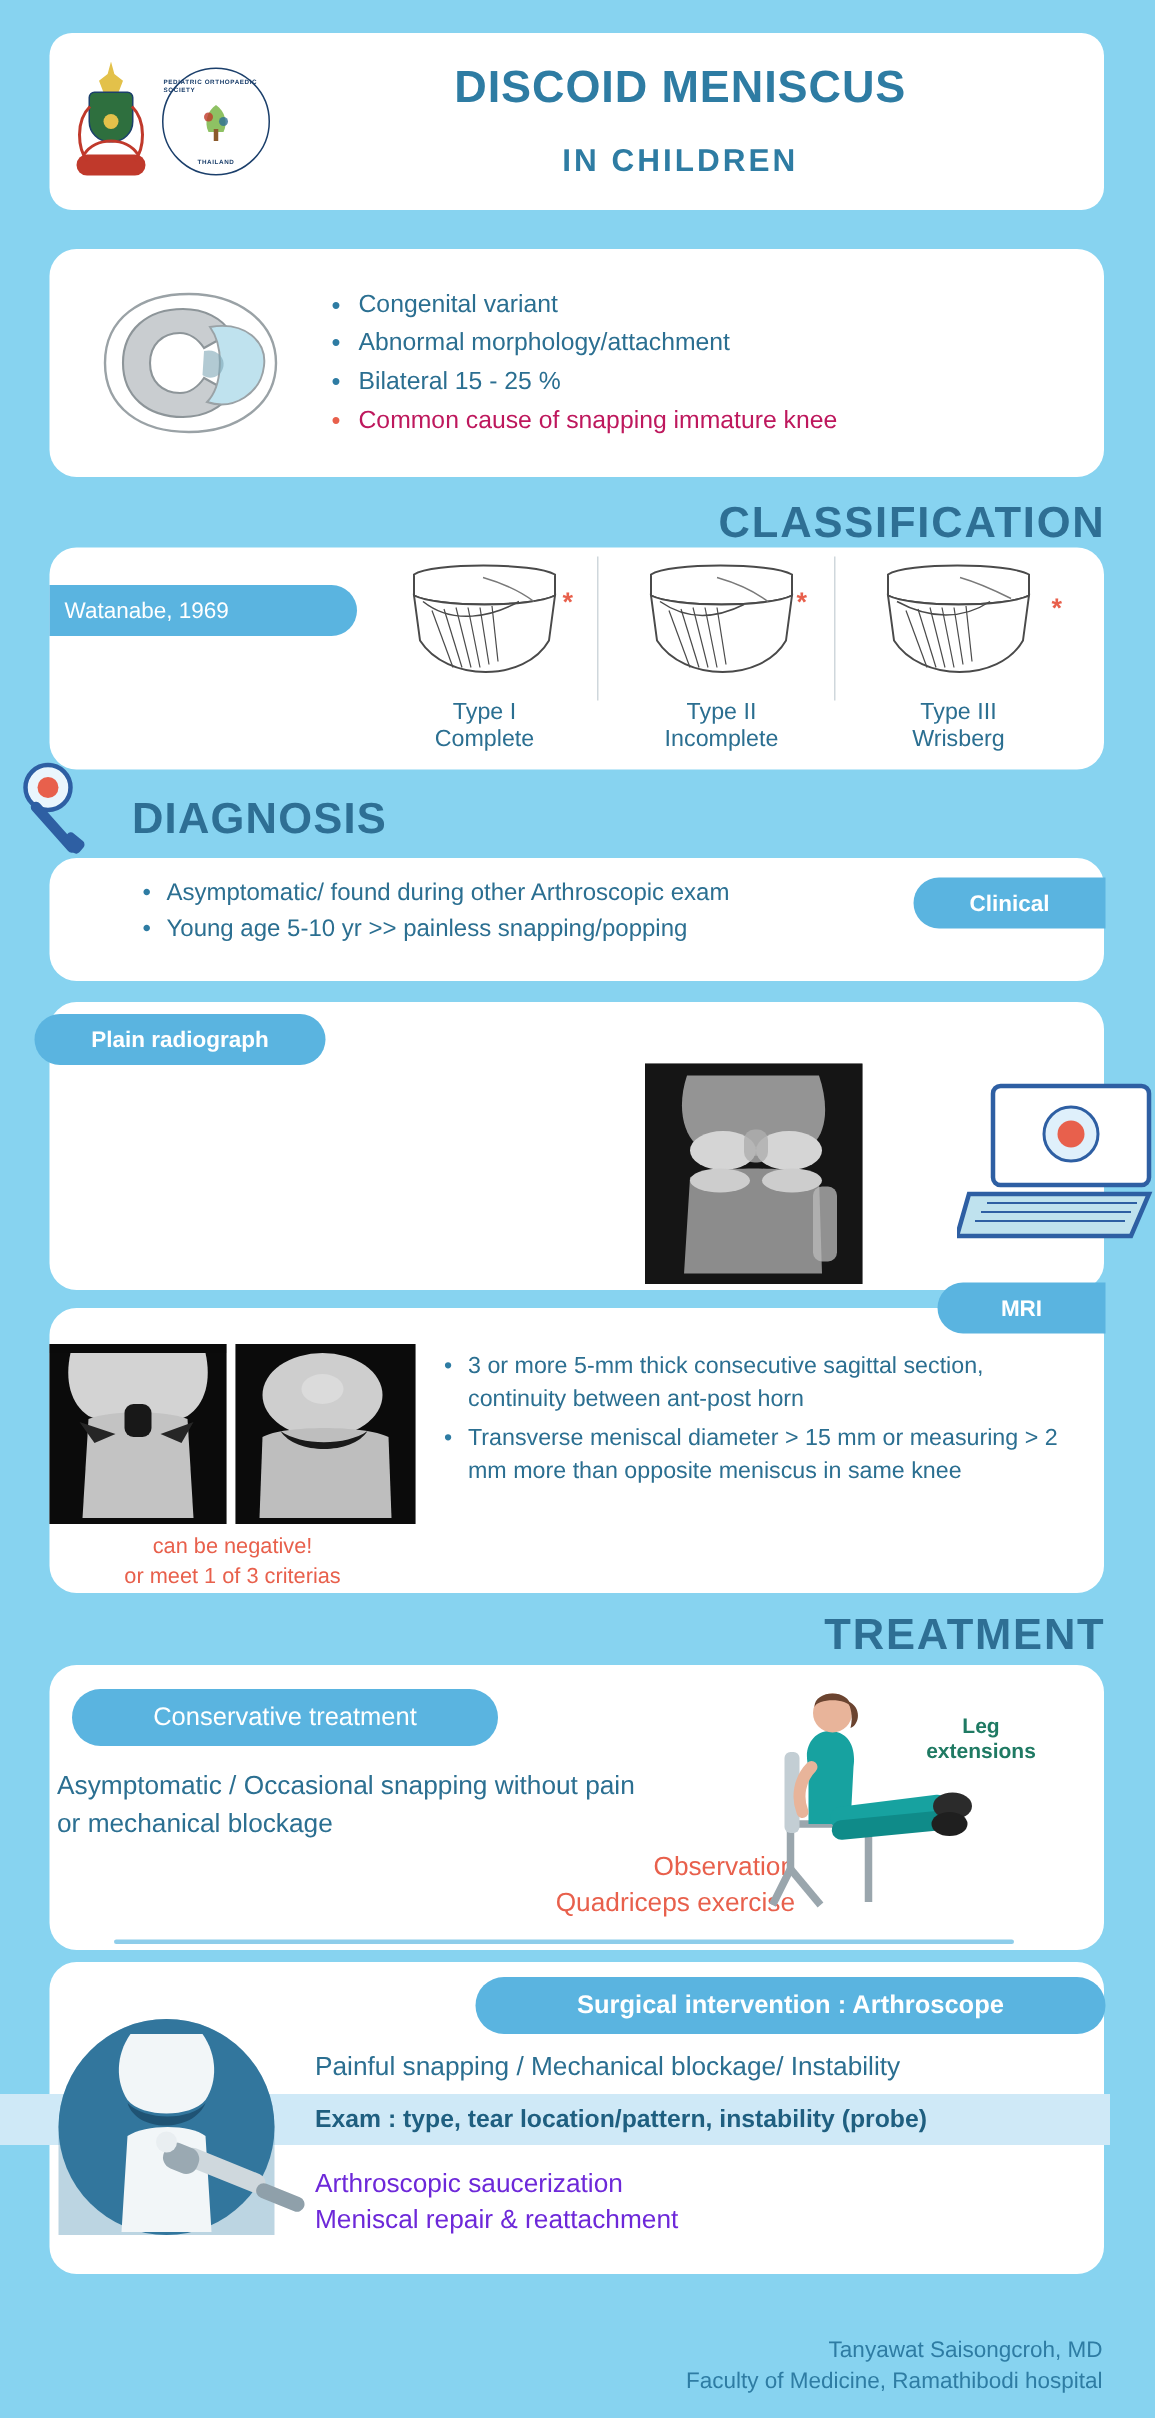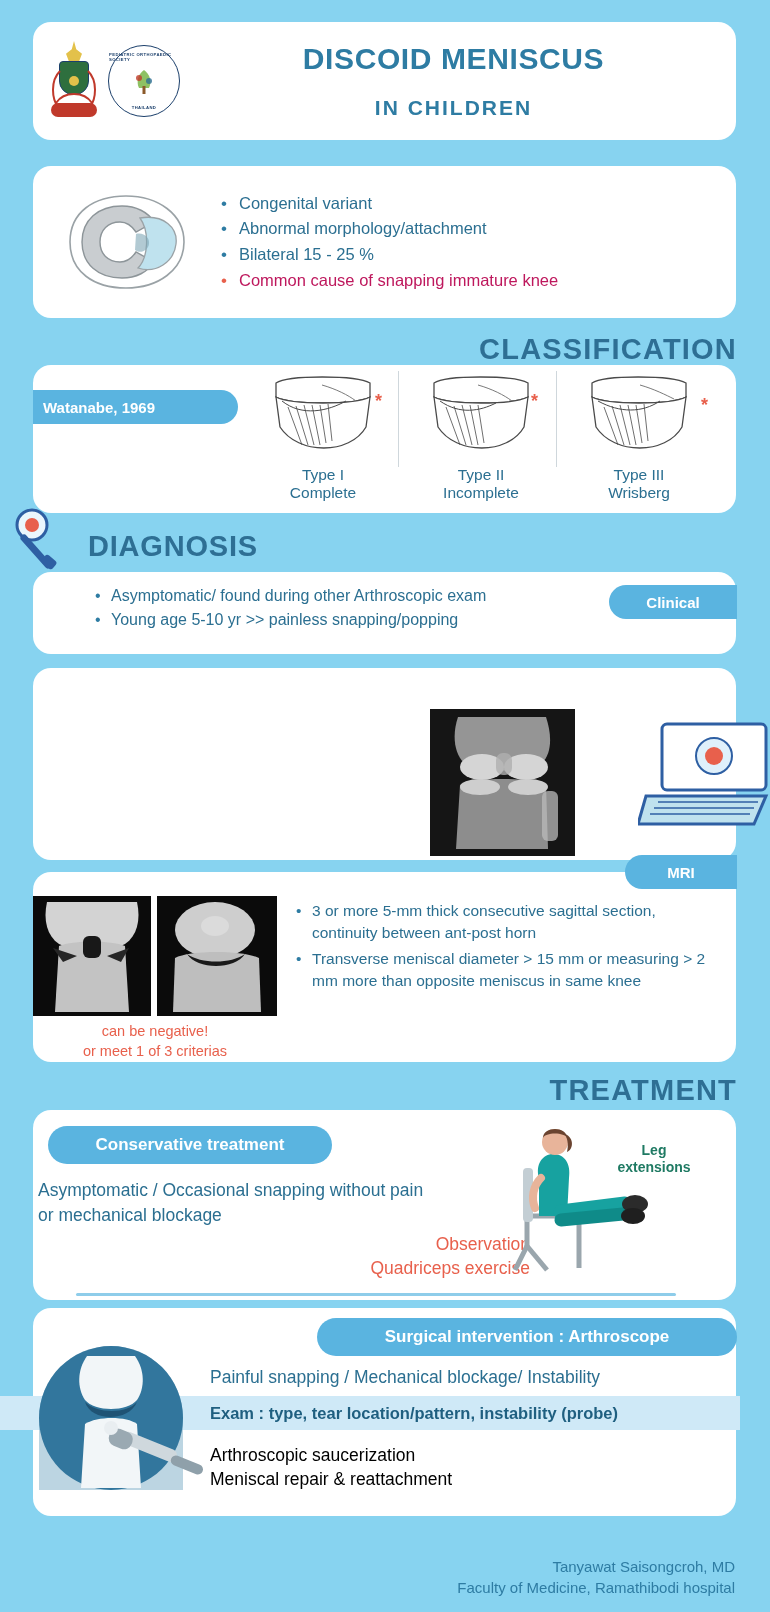--- a/index.html
+++ b/index.html
@@ -16,21 +16,21 @@
   .page { position:relative; width:770px; height:1612px; }
 
   
   .card {
     background:#fff;
     border-radius:18px;
     position:absolute;
   }
 
   
-  #header-card { left:33px; top:22px; width:703px; height:118px; display:flex; align-items:center; }
+  #header-card { left:33px; top:22px; width:703px; height:118px; display:flex; align-items:center;border-radius:15px; }
   #logos { width:160px; display:flex; align-items:center; justify-content:center; gap:6px; }
   .logo-circle {
     width:72px;height:72px;border-radius:50%;
     border:1.6px solid #1b3f6b; position:relative; background:#fff;
     display:flex;align-items:center;justify-content:center;
   }
   .logo-circle .inner-txt {
     position:absolute; font-size:4.2px; letter-spacing:.4px; color:#1b3f6b; font-weight:bold;
   }
   .logo-circle .t-top { top:6px; }
@@ -74,21 +74,21 @@
     color:#2e6f94;
   }
   #classification-title { right:33px; top:333px; }
   #treatment-title { right:33px; top:1074px; }
 
   
   #classification-card { left:33px; top:365px; width:703px; height:148px; }
   #watanabe-badge {
     position:absolute; left:33px; top:390px; width:205px; height:34px;
     background:#5ab4e0; border-radius:0 17px 17px 0; color:#fff;
-    font-size:15px; font-weight:bold; display:flex; align-items:center; padding-left:10px;
+    font-size:15px; font-weight:normal; display:flex; align-items:center; padding-left:10px;
   }
   .type-col {
     position:absolute; top:371px; width:150px; text-align:center;
   }
   .type-col .knee-fig { height:95px; position:relative; }
   .type-col .ast { position:absolute; color:#e8604c; font-size:18px; font-weight:bold; }
   .type-lbl { font-size:15.5px; line-height:1.18; color:#2b6f91; }
   #type1 { left:248px; }
   #type2 { left:406px; }
   #type3 { left:564px; }
@@ -146,21 +146,21 @@
   }
   #mri-list { list-style:none; margin:0; padding:0; position:absolute; left:296px; top:900px;
     width:416px; font-size:15.5px; line-height:1.42; }
   #mri-list li { position:relative; padding-left:16px; margin-bottom:4px; }
   #mri-list li::before { content:"•"; position:absolute; left:0; color:#2e7ca3; }
 
   
   #conservative-card { left:33px; top:1110px; width:703px; height:190px; }
   #conservative-badge {
     position:absolute; left:48px; top:1126px; width:284px; height:38px;
-    background:#5ab4e0; border-radius:19px; color:#fff; font-size:17px; font-weight:bold;
+    background:#5ab4e0; border-radius:19px; color:#fff; font-size:17px; font-weight:normal;
     display:flex; align-items:center; justify-content:center;
   }
   #conservative-text {
     position:absolute; left:38px; top:1178px; width:400px; font-size:17.5px; line-height:1.4;
   }
   #conservative-red {
     position:absolute; left:300px; top:1232px; width:230px; text-align:right;
     color:#e8604c; font-size:17.5px; line-height:1.38;
   }
   #legext-label {
@@ -182,21 +182,21 @@
   }
   #surgical-line1 {
     position:absolute; left:210px; top:1367px; width:510px; font-size:17.5px;
   }
   #exam-band {
     position:absolute; left:0px; top:1396px; width:740px; height:34px;
     background:#cfe9f7; display:flex; align-items:center; padding-left:210px;
     font-size:16.5px; font-weight:bold; color:#1f5f80;
   }
   #surgical-red {
-    position:absolute; left:210px; top:1443px; width:470px; color:#000000;
+    position:absolute; left:210px; top:1443px; width:470px; color:#6d28d9;
     font-size:17.5px; line-height:1.38;
   }
   #scope-fig { position:absolute; left:33px; top:1330px; width:180px; height:180px; }
 
   
   #footer {
     position:absolute; right:35px; bottom:14px; text-align:right;
     color:#2e7ca3; font-size:15px; line-height:1.4;
   }
 
@@ -344,20 +344,21 @@
 
   <div class="card" id="clinical-card">
     <ul id="clinical-list">
       <li>Asymptomatic/ found during other Arthroscopic exam</li>
       <li>Young age 5-10 yr &gt;&gt; painless snapping/popping</li>
     </ul>
   </div>
   <div id="clinical-badge">Clinical</div>
 
   <div class="card" id="xray-card"></div>
+  <div id="xray-badge">Plain radiograph</div>
   <div id="xray-img">
     <svg width="145" height="147" viewBox="0 0 145 147">
       <rect width="145" height="147" fill="#151515"></rect>
       <g fill="#cfcfcf" opacity="0.92">
         <path d="M28 8 C22 26 24 44 34 54 C48 64 96 64 112 54 C122 44 122 26 116 8 Z" opacity="0.75"></path>
         <ellipse cx="52" cy="58" rx="22" ry="13" fill="#e6e6e6"></ellipse>
         <ellipse cx="96" cy="58" rx="22" ry="13" fill="#e6e6e6"></ellipse>
         <path d="M30 76 C40 68 104 68 116 76 L118 140 L26 140 Z" opacity="0.7"></path>
         <ellipse cx="50" cy="78" rx="20" ry="8" fill="#dedede"></ellipse>
         <ellipse cx="98" cy="78" rx="20" ry="8" fill="#dedede"></ellipse>

